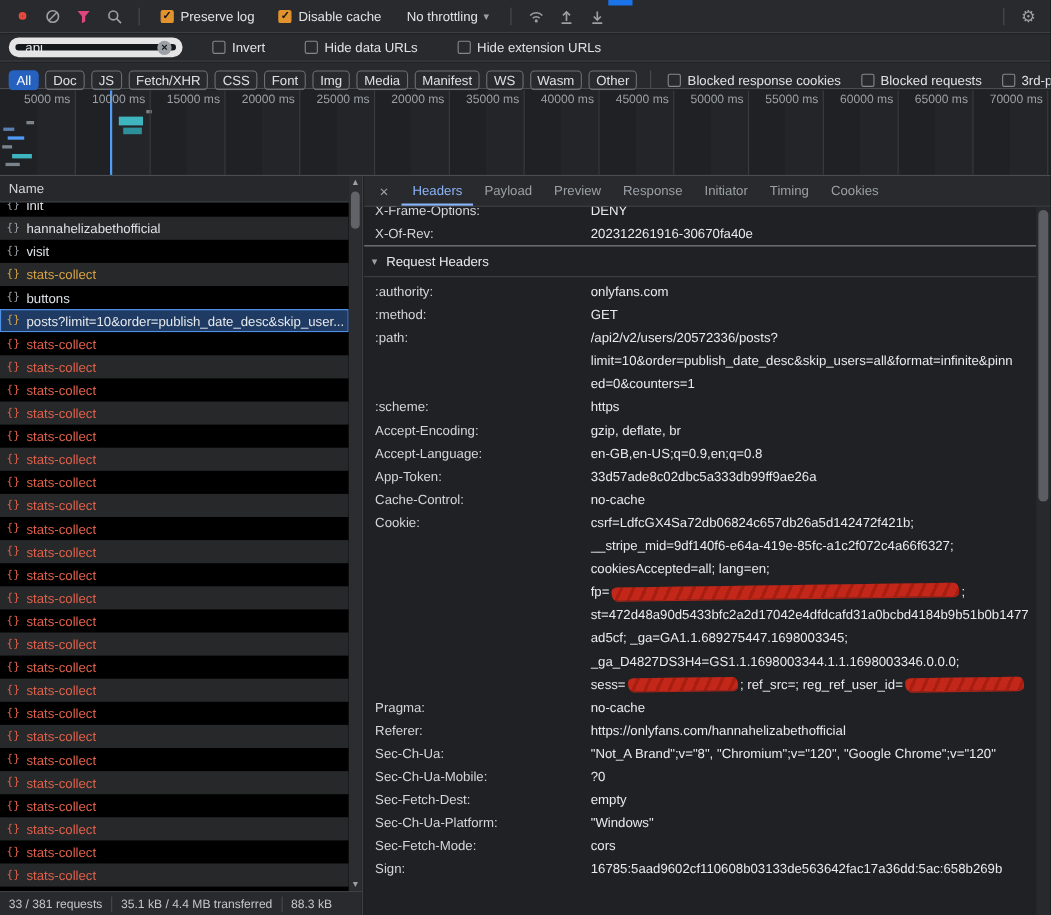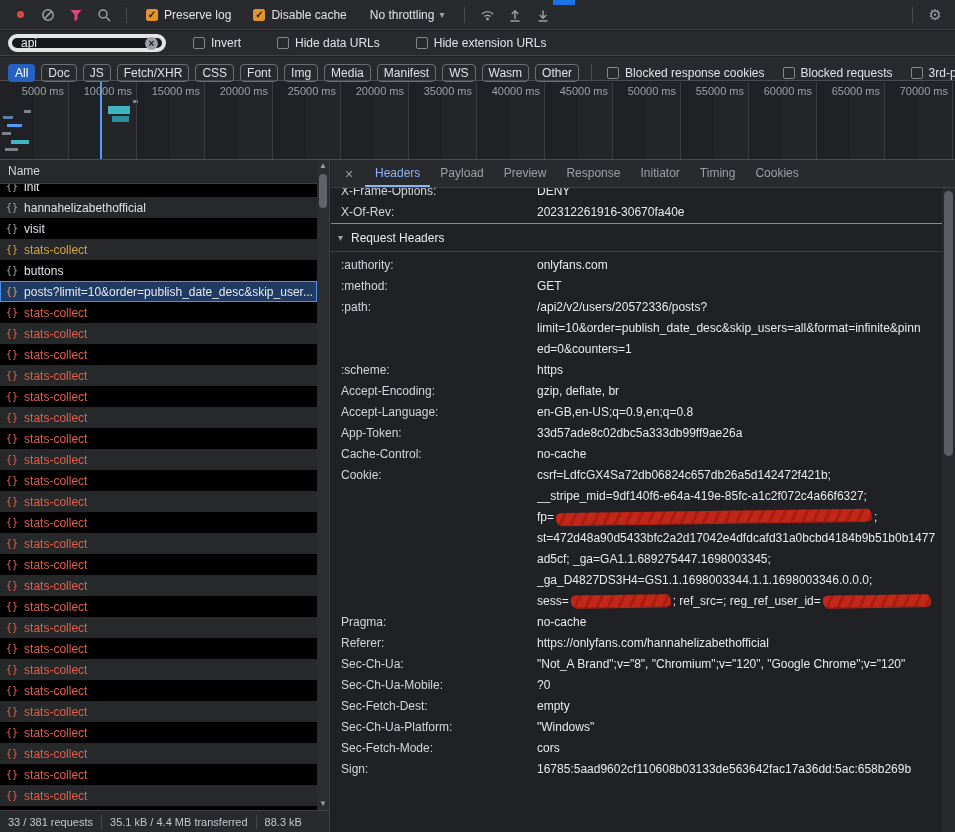--- a/index.html
+++ b/index.html
@@ -22,21 +22,21 @@
   .box.checked{background:#e2932d;border-color:#e2932d;color:#17181a;font-size:10px;font-weight:bold;line-height:12px;}
   .throttle{display:inline-flex;align-items:center;gap:5px;color:#dfe3e8;margin:0 10px;white-space:nowrap;cursor:pointer;}
   .caret{color:#9aa0a6;font-size:10px;}
   .spacer{flex:1;}
   .gear{font-size:15px;color:#9aa0a6;}
   #blue-indicator{position:absolute;top:0;left:553px;width:22px;height:5px;background:#1a73e8;}
 
   
   #filter-row{position:absolute;top:31px;left:0;right:0;height:25px;background:#292a2d;
     border-bottom:1px solid #3d4043;display:flex;align-items:center;padding:0 8px;gap:18px;}
-  .filter-input{width:158px;height:18px;background:#16181b;border:4px solid #e5e5e5;border-radius:9px;
+  .filter-input{width:158px;height:18px;background:#16181b;border:6px solid #e5e5e5;border-radius:9px;
     display:inline-flex;align-items:center;justify-content:space-between;padding:0 4px 0 9px;flex:none;}
   .filter-text{color:#e8eaed;}
   .clear-x{width:13px;height:13px;border-radius:50%;background:#9aa0a6;color:#17181a;
     font-size:10px;line-height:13px;text-align:center;font-weight:bold;cursor:pointer;}
 
   
   #chips-row{position:absolute;top:57px;left:0;right:0;height:24px;background:#292a2d;
     border-bottom:1px solid #494c50;display:flex;align-items:flex-end;padding:0 8px;}
   .chip{border:1px solid #6b6f74;border-radius:4px;padding:1px 6px;color:#dde1e6;margin-right:6px;
     white-space:nowrap;cursor:pointer;}
@@ -457,20 +457,21 @@
           </div>
           <div class="hrow">
             <span class="hname">Cache-Control:</span>
             <div class="hval">no-cache</div>
           </div>
           <div class="hrow">
             <span class="hname">Cookie:</span>
             <div class="hval">
               <div class="vline">csrf=LdfcGX4Sa72db06824c657db26a5d142472f421b;</div>
               <div class="vline">__stripe_mid=9df140f6-e64a-419e-85fc-a1c2f072c4a66f6327;</div>
+              <div class="vline">cookiesAccepted=all; lang=en;</div>
               <div class="vline"><span>fp=</span><span class="redact" style="width: 316px;"></span><span>;</span></div>
               <div class="vline">st=472d48a90d5433bfc2a2d17042e4dfdcafd31a0bcbd4184b9b51b0b1477</div>
               <div class="vline">ad5cf; _ga=GA1.1.689275447.1698003345;</div>
               <div class="vline">_ga_D4827DS3H4=GS1.1.1698003344.1.1.1698003346.0.0.0;</div>
               <div class="vline"><span>sess=</span><span class="redact" style="width: 100px;"></span><span>; ref_src=; reg_ref_user_id=</span><span class="redact" style="width: 108px;"></span></div>
             </div>
           </div>
           <div class="hrow">
             <span class="hname">Pragma:</span>
             <div class="hval">no-cache</div>

